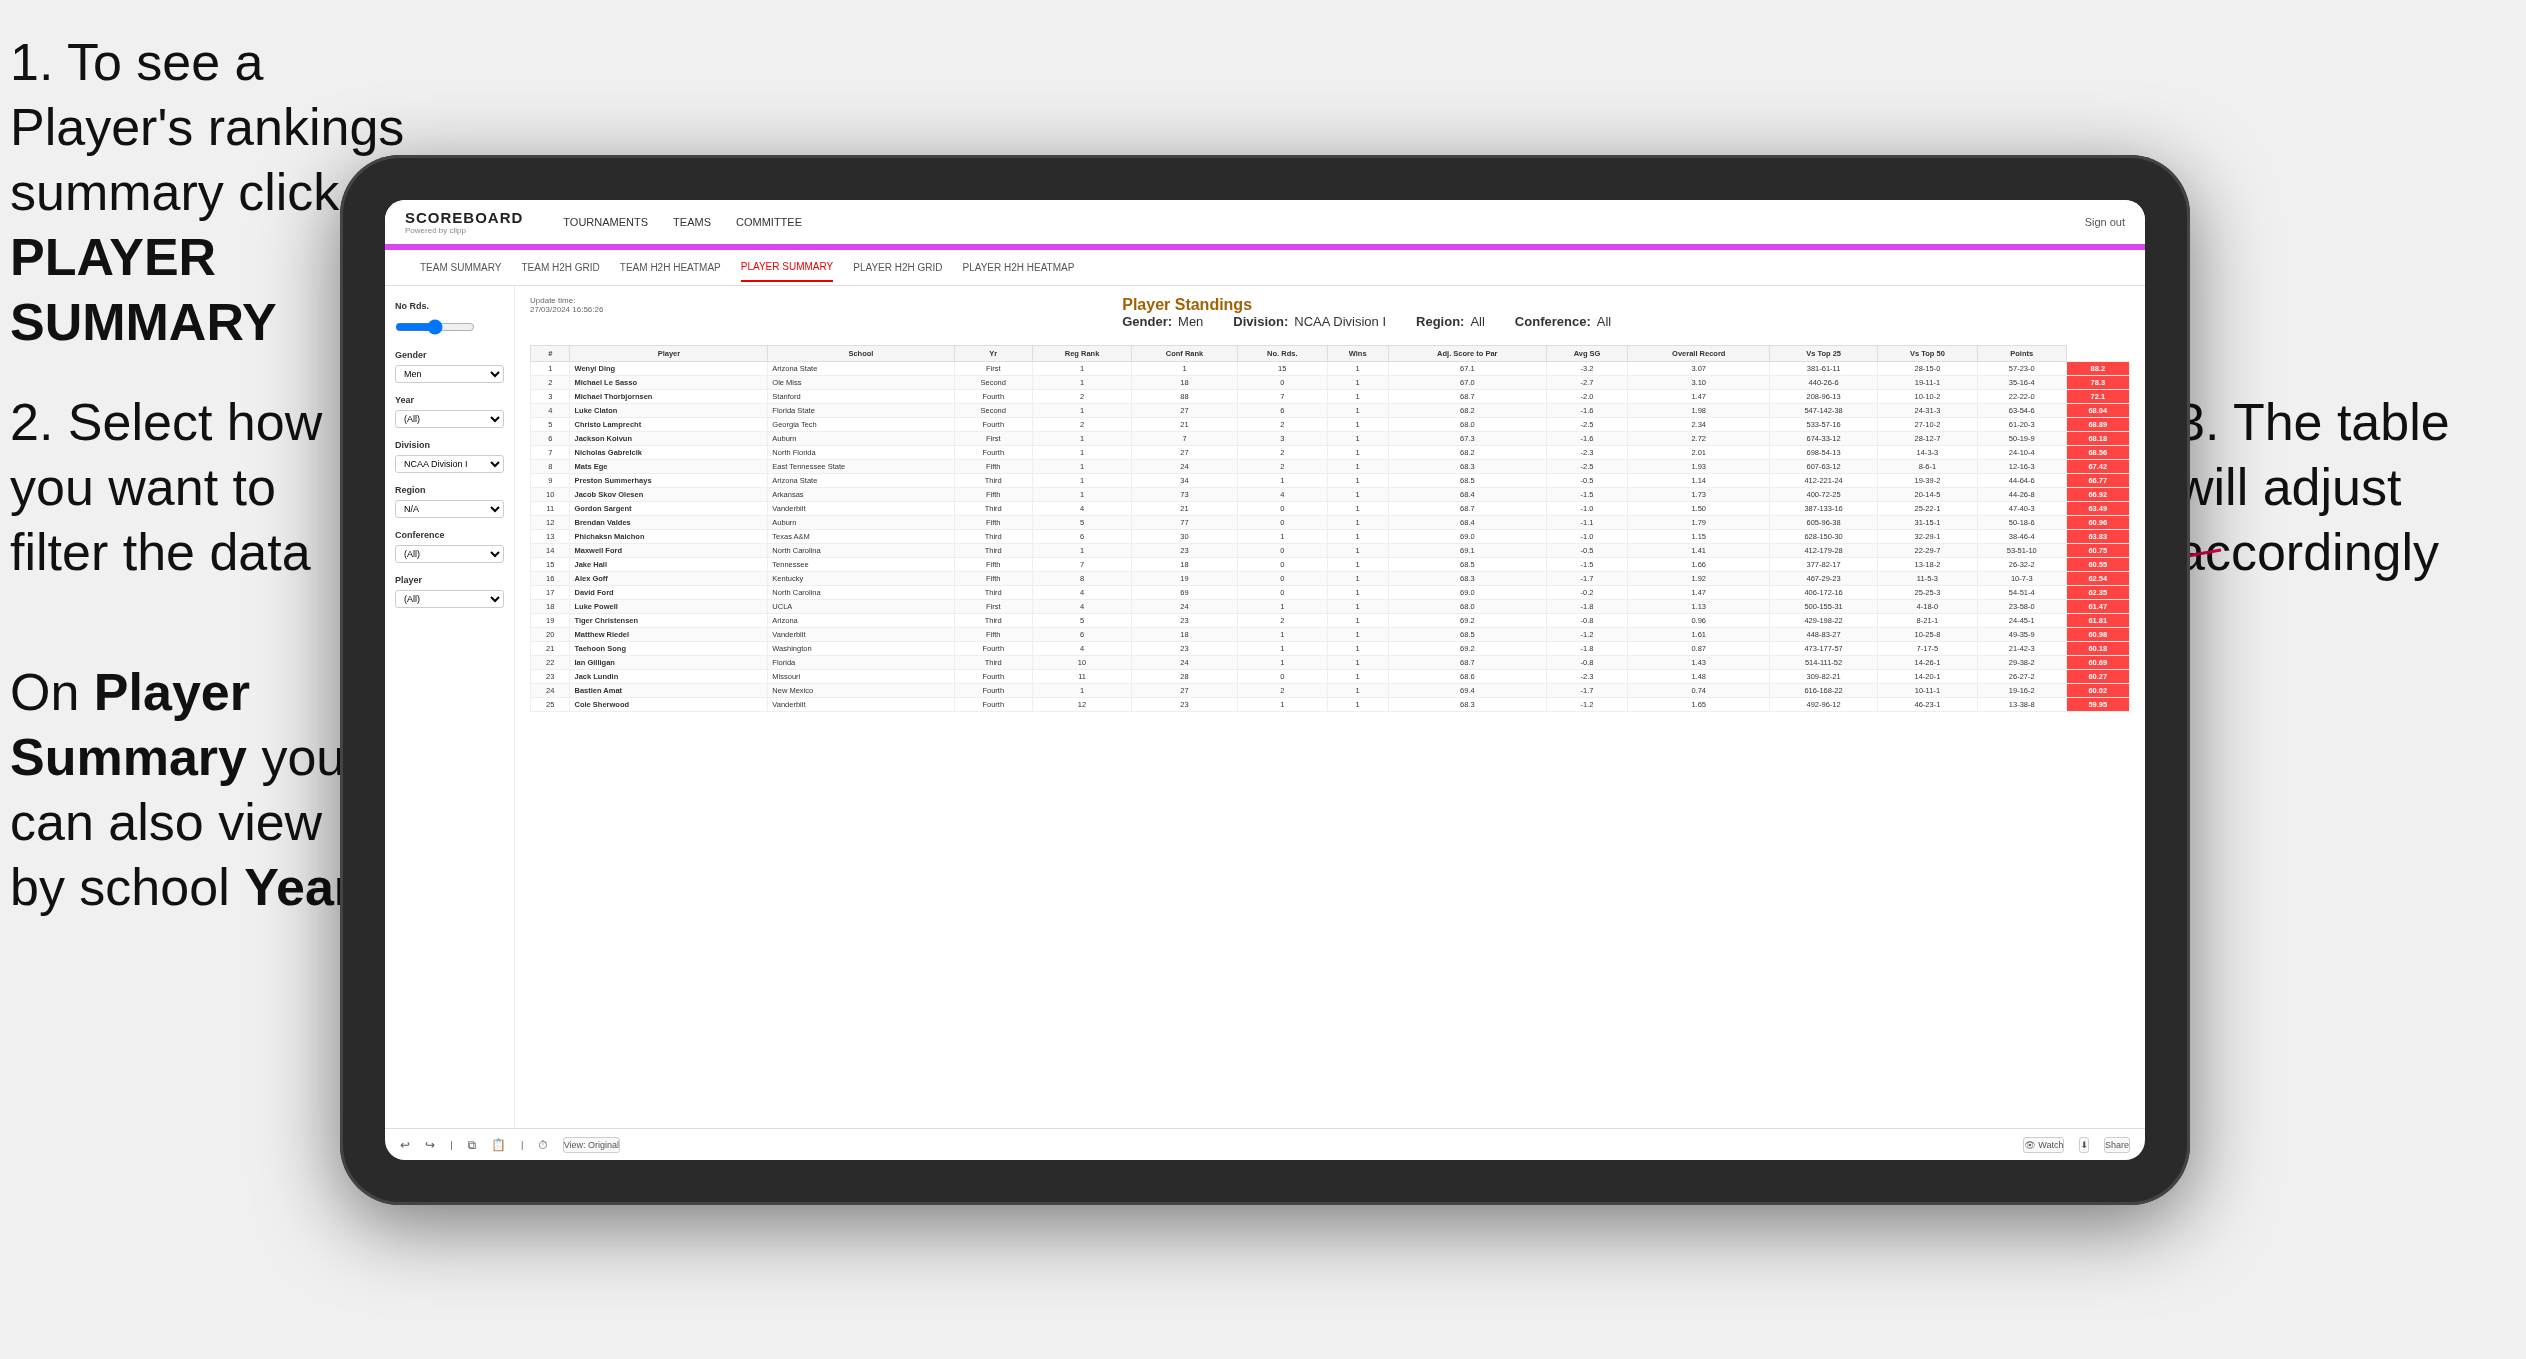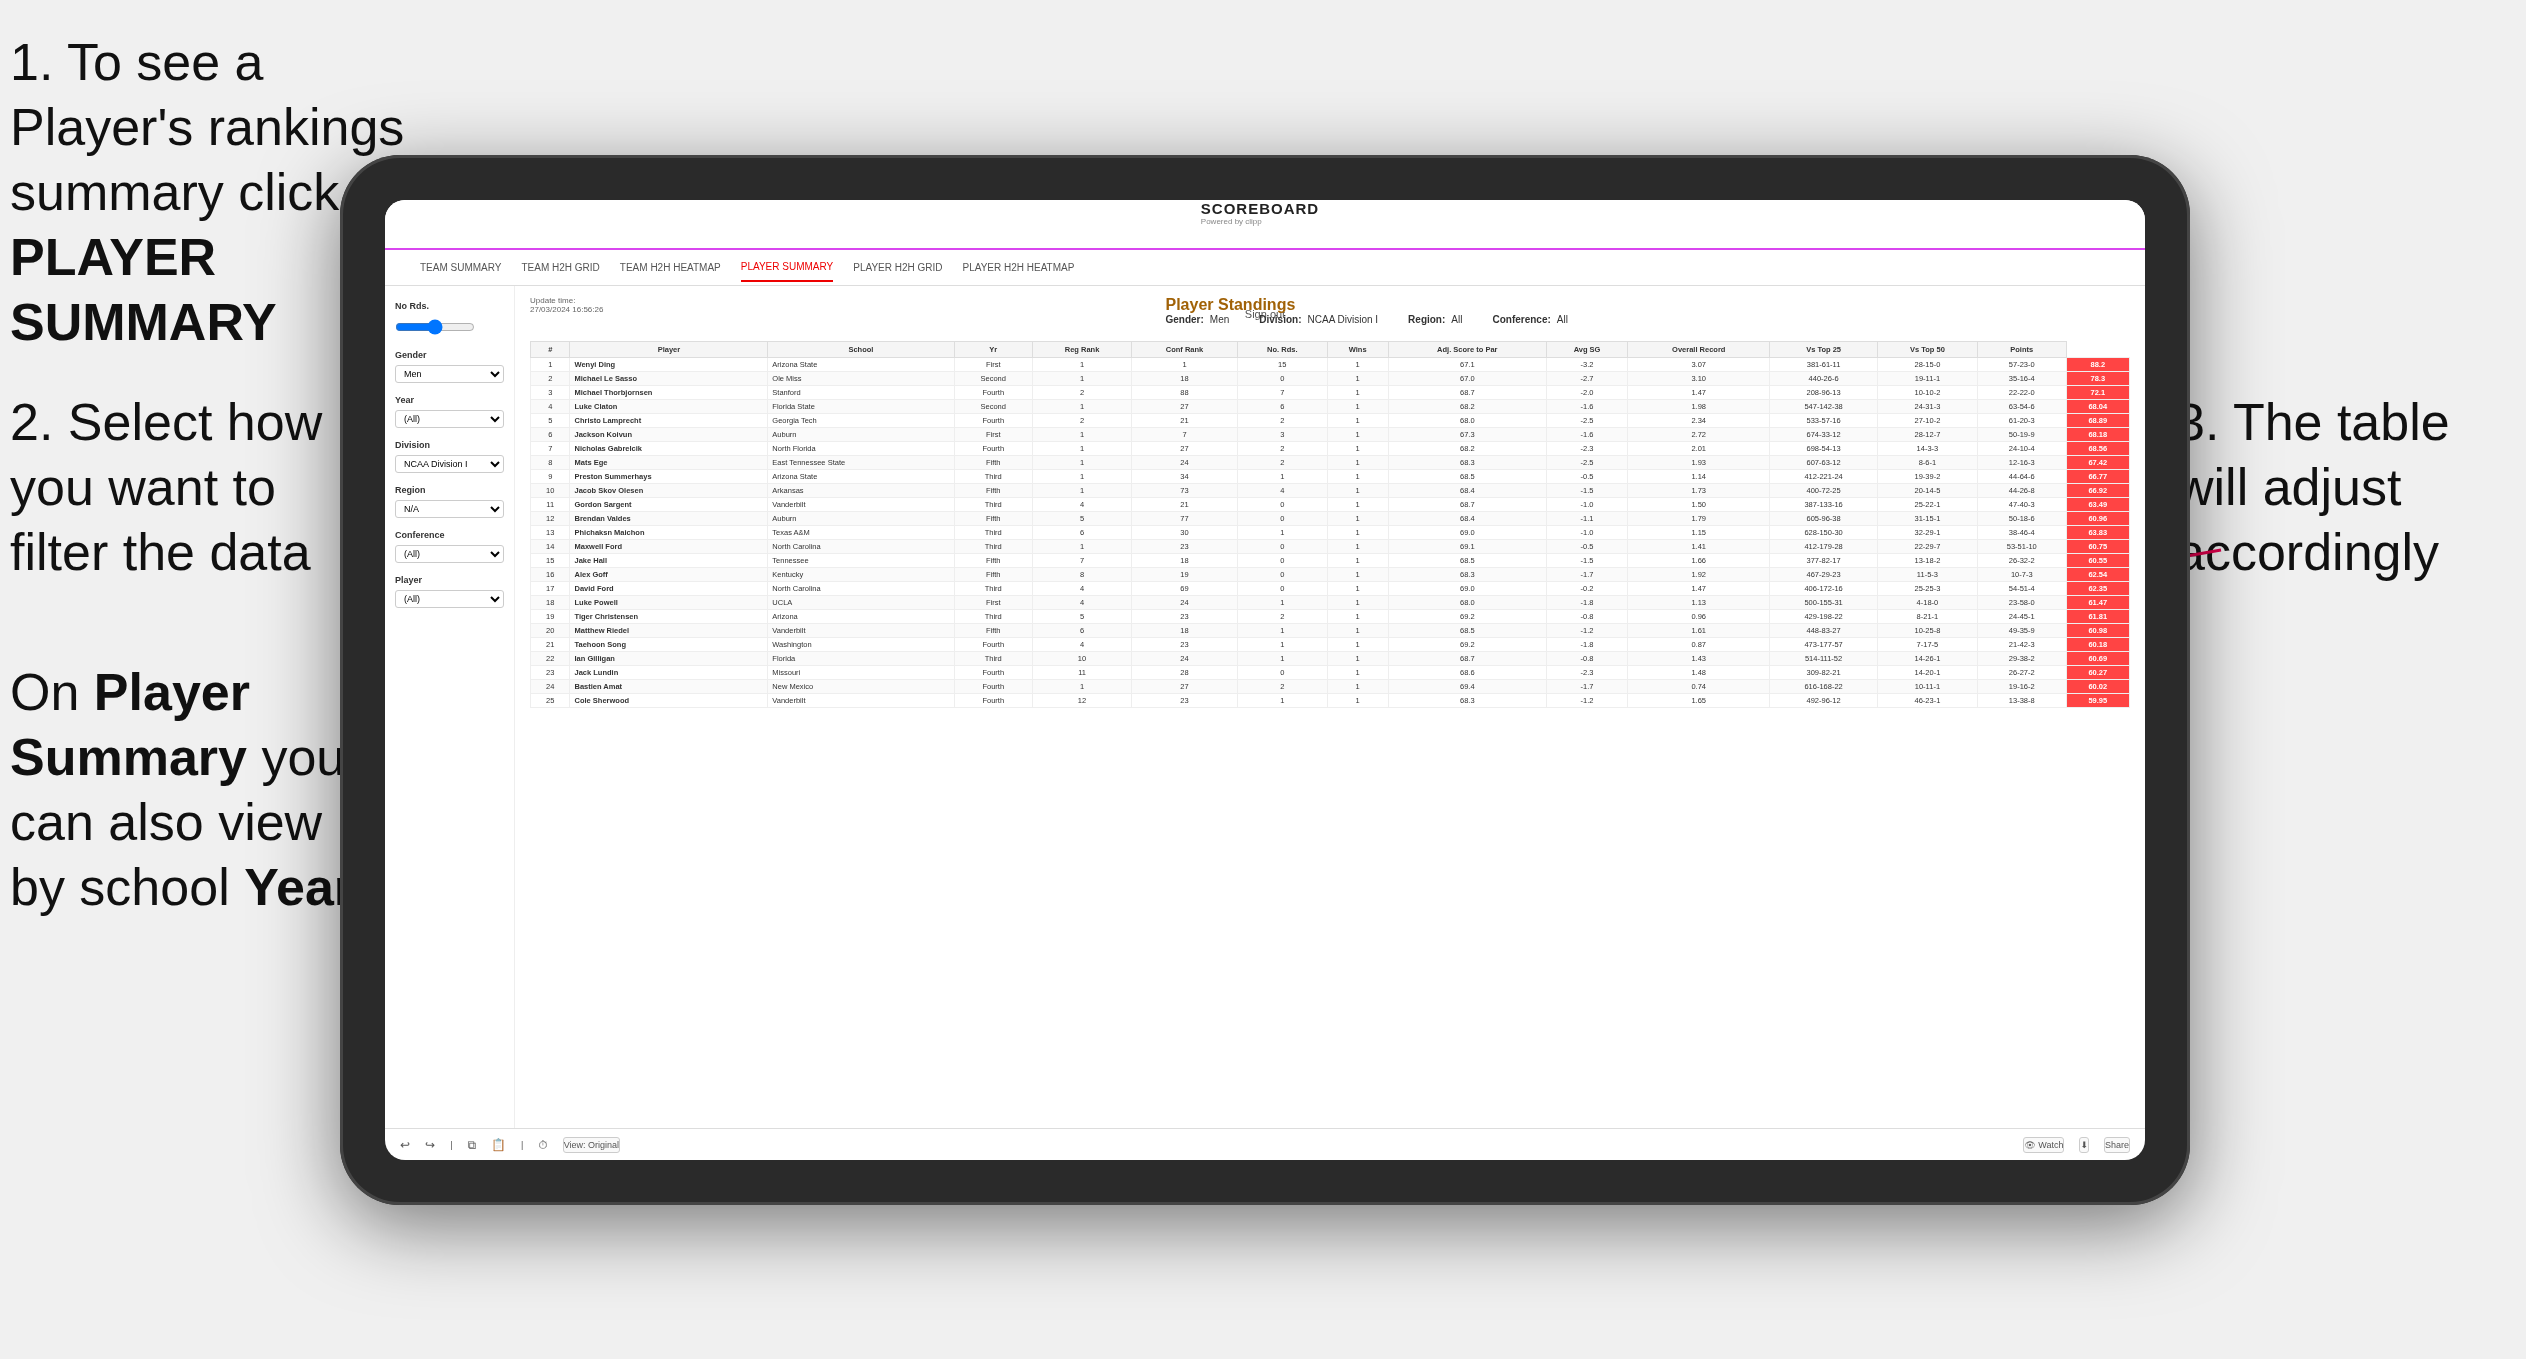--- a/index.html
+++ b/index.html
@@ -76,27 +76,26 @@
       background: #fff;
       border-radius: 20px;
       overflow: hidden;
       display: flex;
       flex-direction: column;
     }
 
     
     .app-header {
       background: #fff;
-      border-bottom: 2px solid #d946ef;
+      border-bottom: 6px solid #d946ef;
       padding: 0 20px;
       display: flex;
       align-items: center;
       height: 50px;
       gap: 30px;
-      flex-direction: column;
     }
 
     .logo-area {
       display: flex;
       flex-direction: column;
       margin-right: 10px;
     }
 
     .logo-title {
       font-size: 15px;
@@ -222,21 +221,21 @@
 
     .table-title {
       font-size: 16px;
       font-weight: 700;
       color: #a16207;
     }
 
     .filter-row {
       display: flex;
       gap: 30px;
-      font-size: 10px;
+      font-size: 13px;
       color: #333;
       margin-bottom: 8px;
     }
 
     .filter-item {
       display: flex;
       gap: 6px;
       align-items: center;
     }
 

